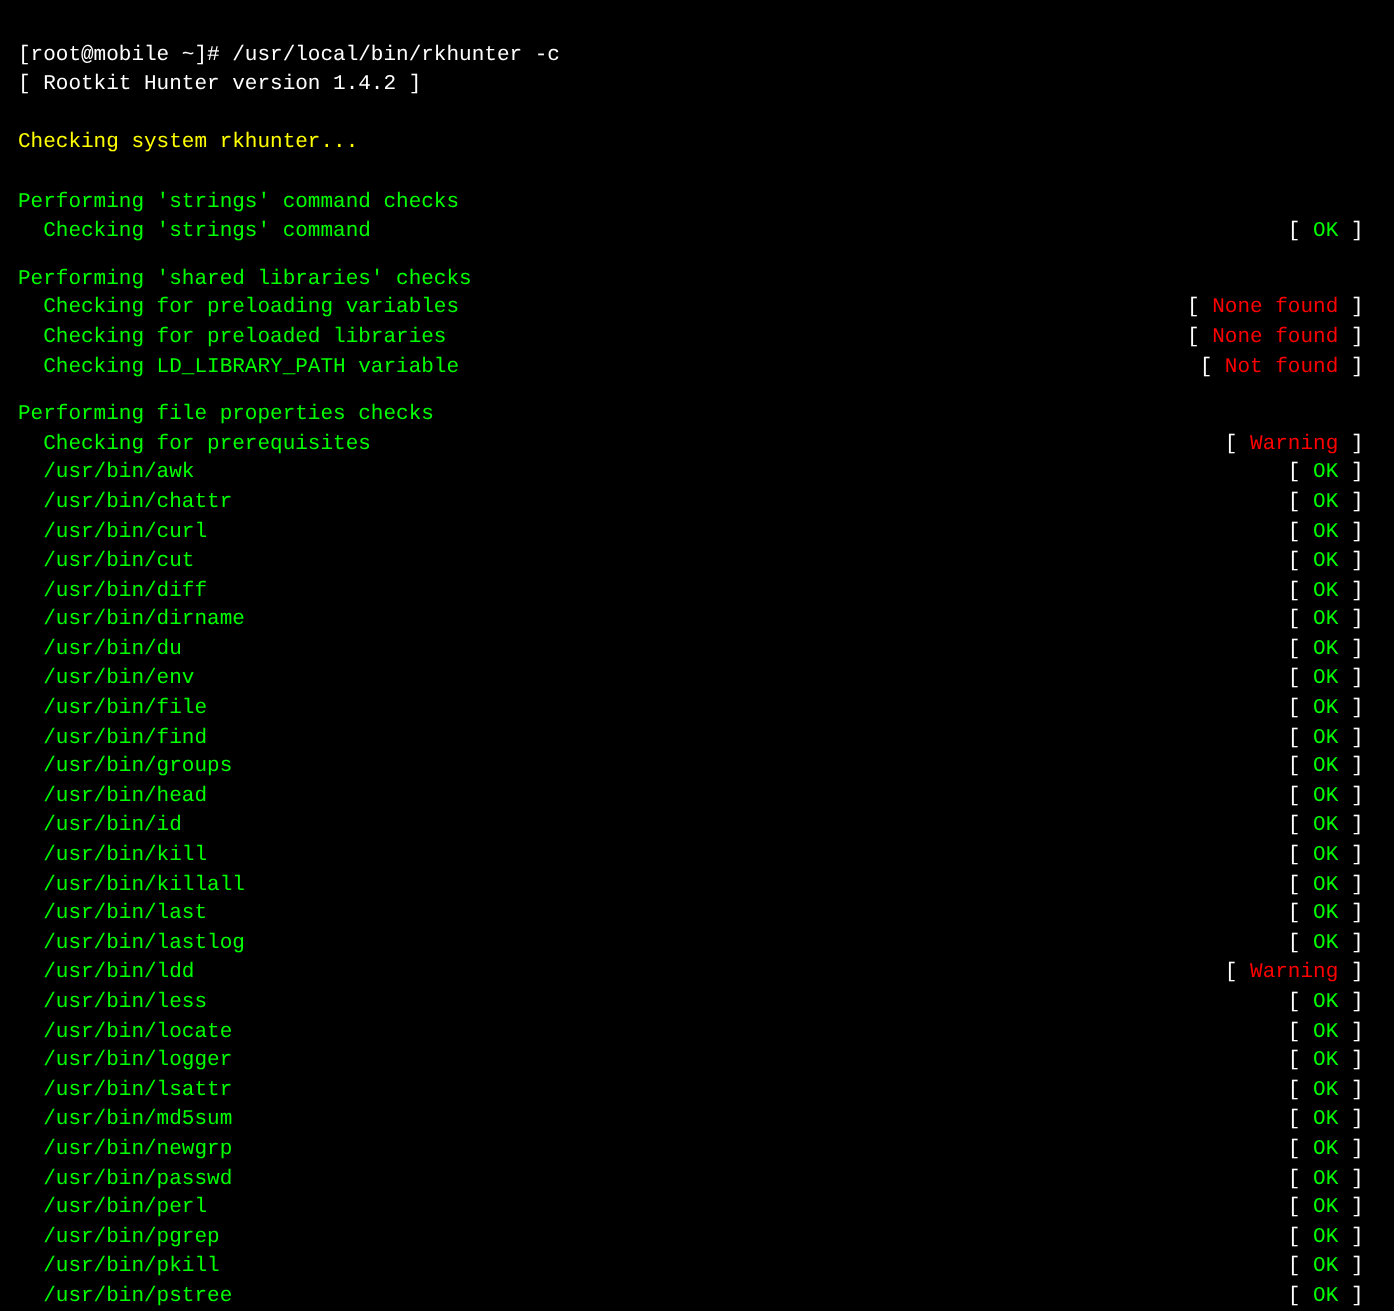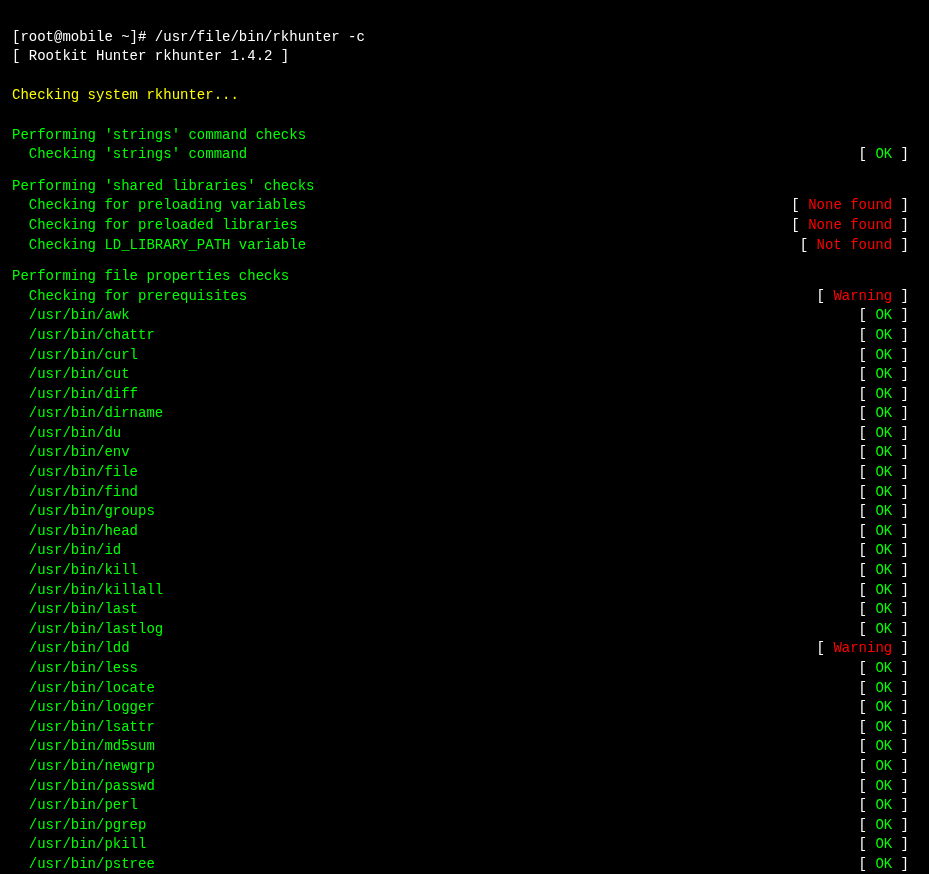--- a/index.html
+++ b/index.html
@@ -16,22 +16,22 @@
     .terminal {
       white-space: pre;
     }
     .white { color: #ffffff; }
     .yellow { color: #ffff00; }
   </style>
 </head>
 <body>
 
 <div class="terminal">
-<span class="white">[root@mobile ~]# /usr/file/bin/rkhunter -c</span>
-<span class="white">[ Rootkit Hunter rkhunter 1.4.2 ]</span>
+<span class="white">[root@mobile ~]# /usr/local/bin/rkhunter -c</span>
+<span class="white">[ Rootkit Hunter version 1.4.2 ]</span>
 
 <span class="yellow">Checking system rkhunter...</span>
 
 </div>
 
 <div id="sections-container">
     <div style="font-family: &quot;Courier New&quot;, Courier, monospace; font-size: 14px; line-height: 1.4; white-space: pre; margin-bottom: 4px;"><div style="color: rgb(0, 255, 0);">Performing 'strings' command checks</div><div style="display: flex; justify-content: space-between; align-items: baseline;"><span style="color: rgb(0, 255, 0);">  Checking 'strings' command</span><span style="color: rgb(0, 255, 0); padding-right: 8px;"><span style="color: rgb(255, 255, 255);">[ </span><span style="color: rgb(0, 255, 0);">OK</span><span style="color: rgb(255, 255, 255);"> ]</span></span></div></div>
     <div style="height: 8px;"></div>
     <div style="font-family: &quot;Courier New&quot;, Courier, monospace; font-size: 14px; line-height: 1.4; white-space: pre; margin-bottom: 4px;"><div style="color: rgb(0, 255, 0);">Performing 'shared libraries' checks</div><div style="display: flex; justify-content: space-between; align-items: baseline;"><span style="color: rgb(0, 255, 0);">  Checking for preloading variables</span><span style="color: rgb(255, 0, 0); padding-right: 8px;"><span style="color: rgb(255, 255, 255);">[ </span><span style="color: rgb(255, 0, 0);">None found</span><span style="color: rgb(255, 255, 255);"> ]</span></span></div><div style="display: flex; justify-content: space-between; align-items: baseline;"><span style="color: rgb(0, 255, 0);">  Checking for preloaded libraries</span><span style="color: rgb(255, 0, 0); padding-right: 8px;"><span style="color: rgb(255, 255, 255);">[ </span><span style="color: rgb(255, 0, 0);">None found</span><span style="color: rgb(255, 255, 255);"> ]</span></span></div><div style="display: flex; justify-content: space-between; align-items: baseline;"><span style="color: rgb(0, 255, 0);">  Checking LD_LIBRARY_PATH variable</span><span style="color: rgb(255, 0, 0); padding-right: 8px;"><span style="color: rgb(255, 255, 255);">[ </span><span style="color: rgb(255, 0, 0);">Not found</span><span style="color: rgb(255, 255, 255);"> ]</span></span></div></div>
     <div style="height: 8px;"></div>

